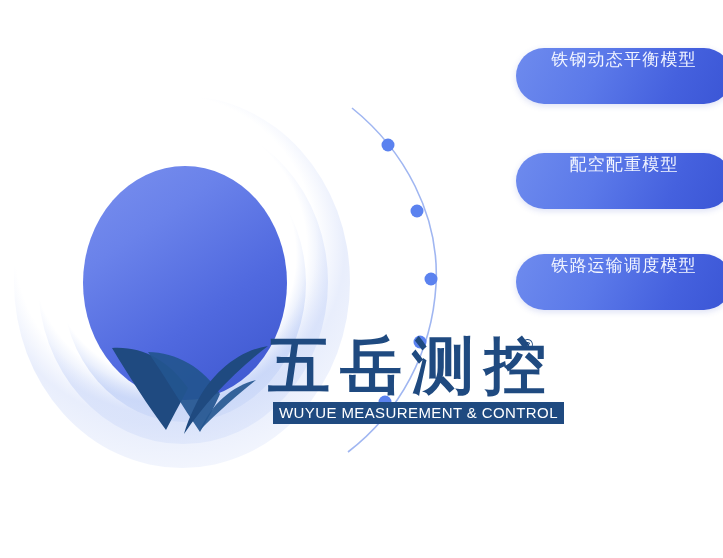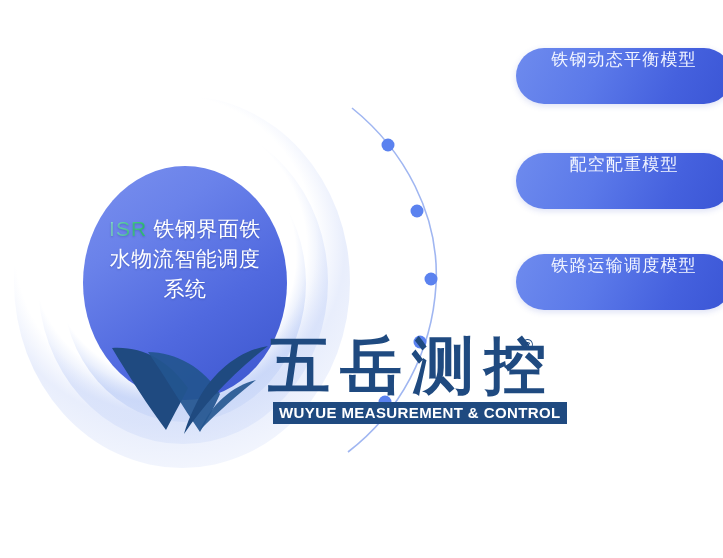--- a/index.html
+++ b/index.html
@@ -130,44 +130,38 @@
     color: #1f4a80;
     font-weight: 700;
   }
   #wm-en {
     position: absolute;
     left: 165px;
     top: 72px;
     background: #1f4a80;
     color: #ffffff;
     font-size: 15px;
-    font-weight: 700;
+    font-weight: 400;
     letter-spacing: 0.4px;
     padding: 2px 6px 3px 6px;
     white-space: nowrap;
   }
   #wm-mark { position: absolute; left: 0; top: 2px; }
 </style>
 </head>
 <body>
 
 <div id="stage">
 
   <div class="ring" id="ring-outer"></div>
   <div class="ring" id="ring-mid"></div>
   <div class="ring" id="ring-inner"></div>
 
   <div id="core-circle"></div>
 
-  <div id="headline">
-    <span class="isr">ISR</span>
-    <span>铁钢界面铁</span><br>
-    <span>水物流智能调度</span><br>
-    <span>系统</span>
-  </div>
 
   <svg id="connector" viewBox="0 0 723 558" xmlns="http://www.w3.org/2000/svg">
     <path d="M 352,108 C 404,150 440,215 436,285 C 432,352 400,412 348,452" fill="none" stroke="#9bb2f0" stroke-width="1.6" opacity="0.95"></path>
     <circle cx="388" cy="145" r="6.5" fill="#5b82ef"></circle>
     <circle cx="417" cy="211" r="6.5" fill="#5b82ef"></circle>
     <circle cx="431" cy="279" r="6.5" fill="#5b82ef"></circle>
     <circle cx="420" cy="342" r="6.5" fill="#5b82ef"></circle>
     <circle cx="385" cy="402" r="6.5" fill="#5b82ef"></circle>
   </svg>
 

